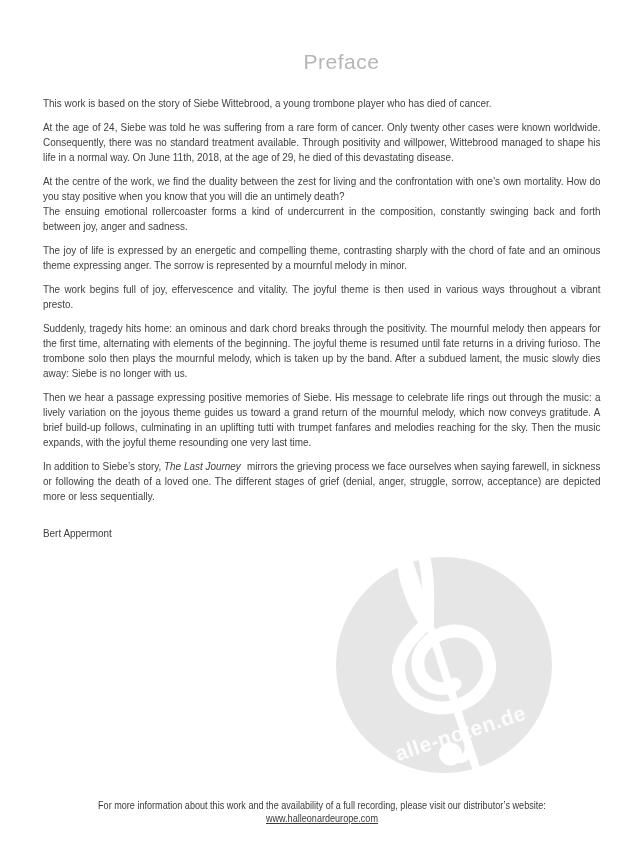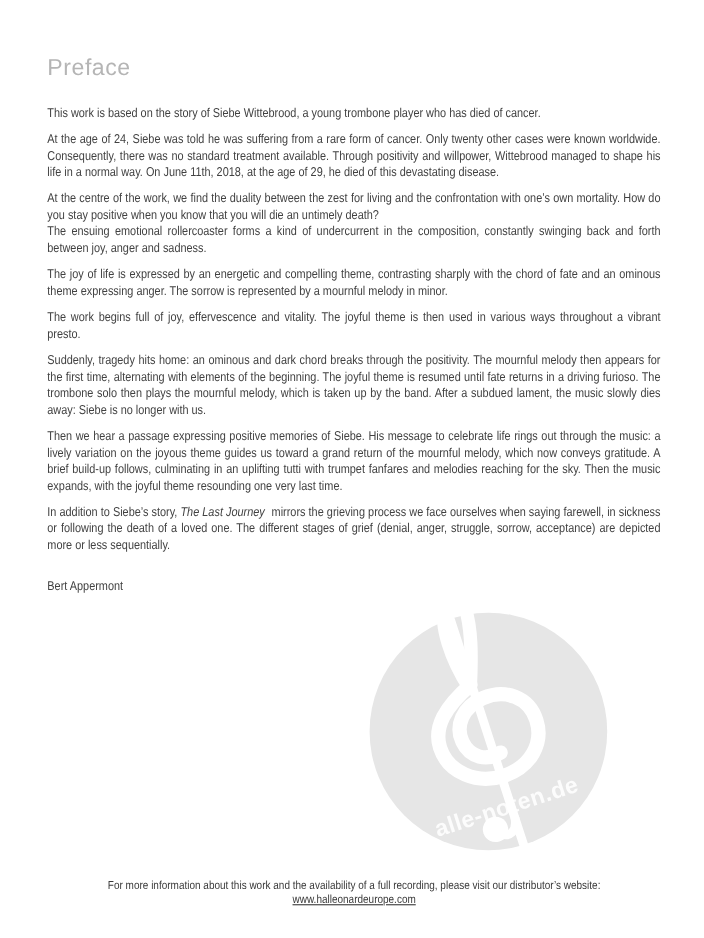--- a/index.html
+++ b/index.html
@@ -15,20 +15,21 @@
   }
   .content{
     position:relative;z-index:1;
     padding:50px 0 0 43px;
   }
   .page-title{
     margin:0 0 21px 0;
     font-size:21px;font-weight:400;
     letter-spacing:0.5px;
     color:#b5b5b5;
+    text-align:center;
   }
   .body-text{
     width:652px;
     transform:scaleX(0.855);
     transform-origin:0 0;
     font-size:11.6px;line-height:15px;
     color:#414141;
     text-align:justify;
   }
   .body-text p{margin:0 0 9px 0;}

